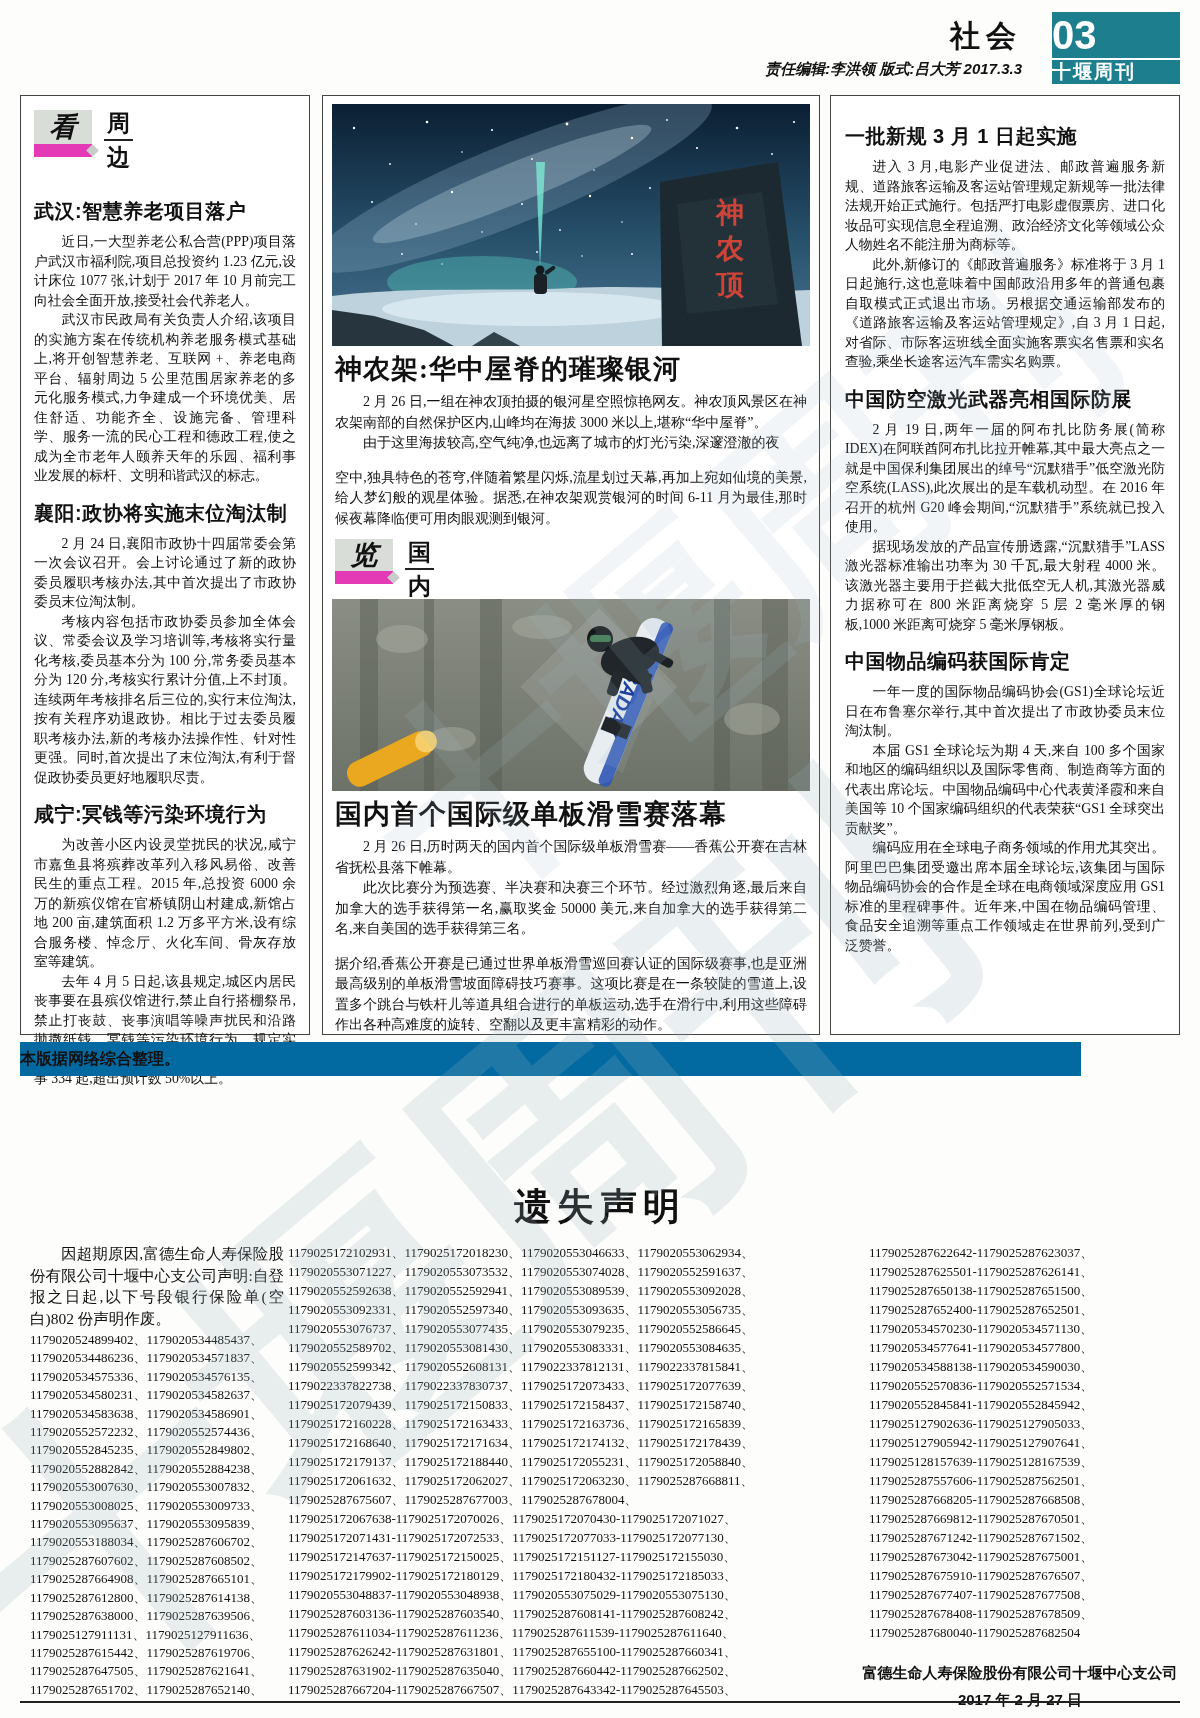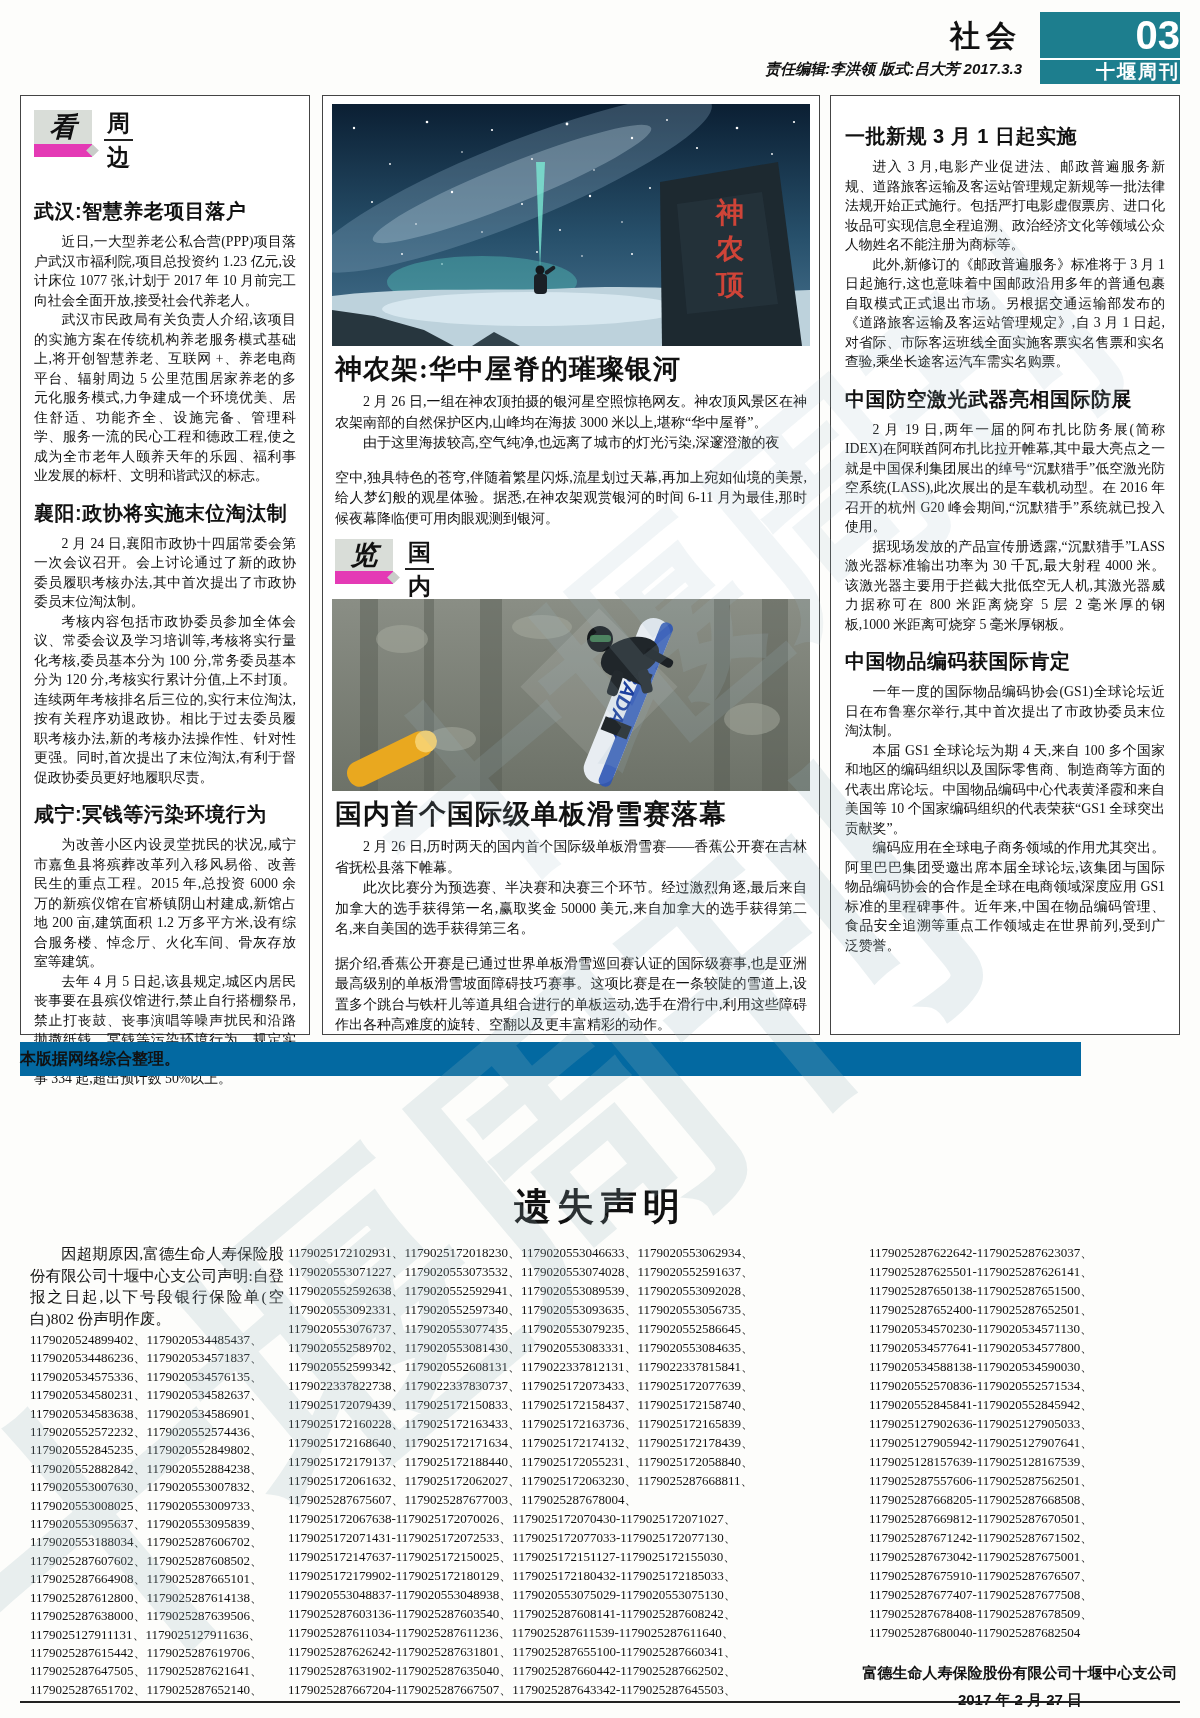--- a/index.html
+++ b/index.html
@@ -3,22 +3,22 @@
 <meta charset="utf-8">
 <style>
   html,body{margin:0;padding:0;background:#ffffff;}
   .page{position:relative;width:1200px;height:1718px;background:#fdfdfb;overflow:hidden;
         font-family:"Liberation Serif","DejaVu Serif",serif;color:#111;}
   
   .section-title{position:absolute;top:16px;right:178px;font-size:30px;font-weight:900;
         letter-spacing:6px;font-family:"Liberation Serif",serif;}
   .editor-line{position:absolute;top:60px;right:178px;font-size:15px;font-weight:bold;
         font-style:italic;font-family:"Liberation Sans",sans-serif;}
-  .pagebox{position:absolute;top:12px;right:20px;width:140px;height:72px;background:#1d7e8e;
-        color:#fff;text-align:right;}
+  .pagebox{position:absolute;top:12px;right:20px;width:128px;height:72px;background:#1d7e8e;
+        color:#fff;text-align:left;}
   .pagebox .num{font-size:40px;line-height:46px;font-weight:bold;font-family:"Liberation Sans",sans-serif;}
   .pagebox .mast{border-top:2px solid #fff;font-size:19px;line-height:24px;font-weight:bold;letter-spacing:2px;}
   
   .box{position:absolute;top:95px;height:940px;background:#fff;border:1px solid #444;box-sizing:border-box;}
   .left-box{left:20px;width:290px;padding:10px 13px;}
   .mid-box{left:322px;width:498px;}
   .right-box{left:830px;width:350px;padding:13px 14px;}
   
   .label-row{display:flex;align-items:flex-start;margin:4px 0 30px;height:58px;}
   .label-icon{width:58px;}

